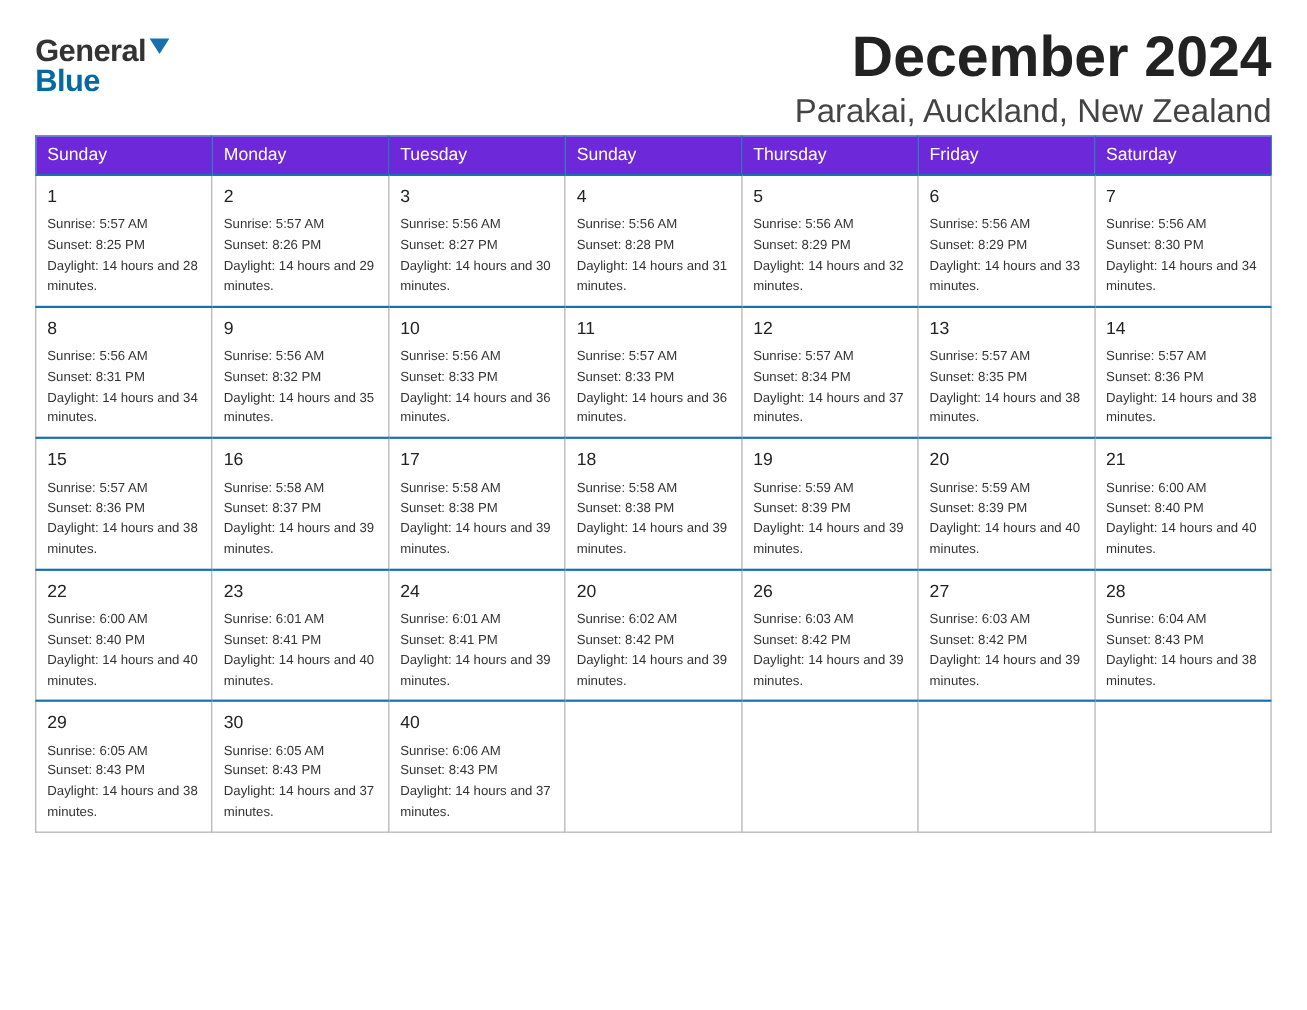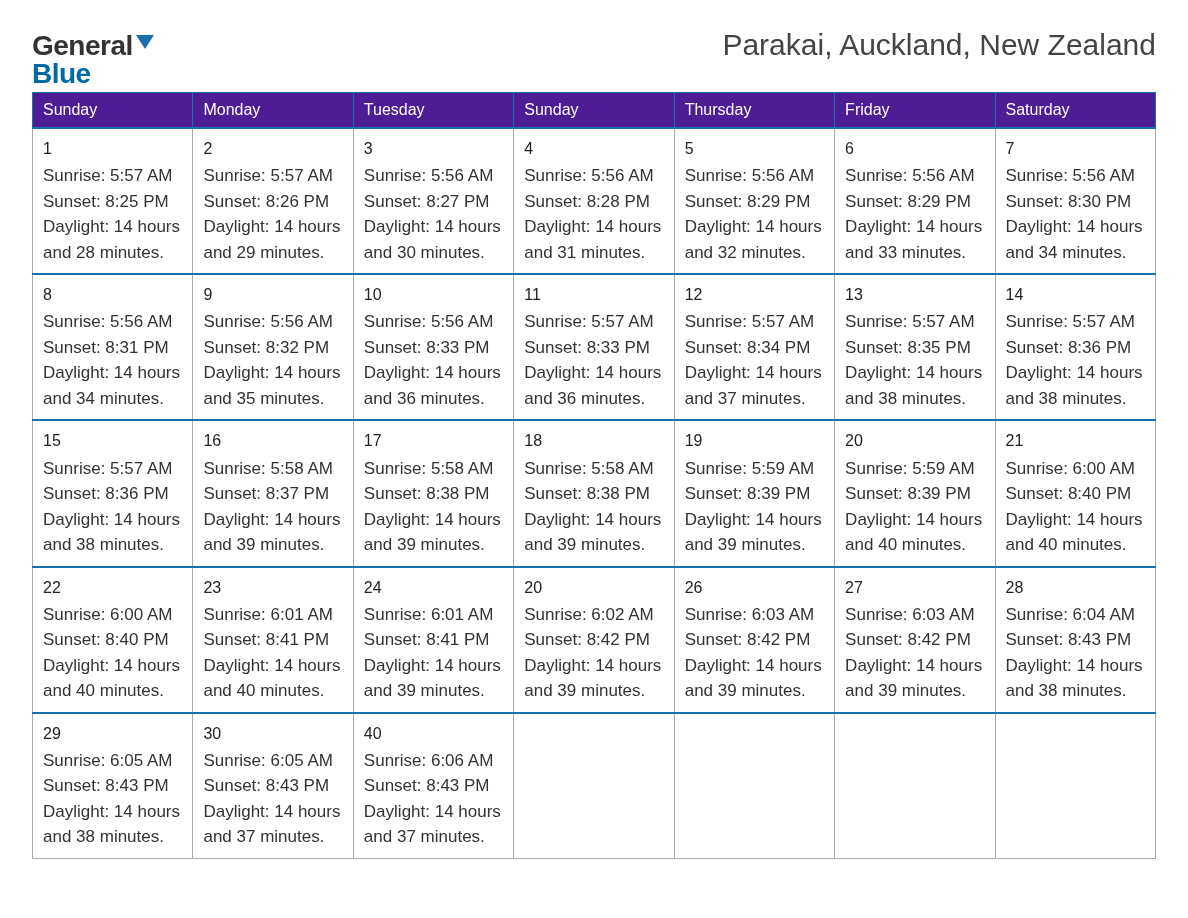--- a/index.html
+++ b/index.html
@@ -61,21 +61,21 @@
       font-size: 30px;
       color: #444;
       margin-top: 4px;
     }
     .calendar-table {
       width: 100%;
       border-collapse: collapse;
       margin-top: 4px;
     }
     .calendar-table th {
-      background: #4c1d95;
+      background: #6d28d9;
       color: #fff;
       font-size: 16px;
       font-weight: normal;
       padding: 8px 10px;
       text-align: left;
       border: 1px solid #1a6faf;
     }
     .calendar-table td {
       vertical-align: top;
       padding: 8px 10px;
@@ -87,21 +87,21 @@
       background: #fff;
     }
     .day-num {
       font-size: 16px;
       font-weight: normal;
       color: #222;
       display: block;
       margin-bottom: 3px;
     }
     .day-info {
-      font-size: 17px;
+      font-size: 12px;
       color: #333;
       line-height: 1.5;
     }
     .empty-cell {
       background: #fff;
     }
     tr.week-row td {
       border-top: 2px solid #1a6faf;
     }
   </style>
@@ -112,20 +112,21 @@
   <div class="logo">
     <div style="display:flex; align-items:center; line-height:1;">
       <span class="logo-general">General</span>
       <span class="logo-triangle"></span>
     </div>
     <div>
       <span class="logo-blue">Blue</span>
     </div>
   </div>
   <div class="title-block">
+    <div class="month-title">December 2024</div>
     <div class="location-title">Parakai, Auckland, New Zealand</div>
   </div>
 </div>
 
 <table class="calendar-table">
   <thead>
     <tr>
     <th>Sunday</th>
         <th>Monday</th>
         <th>Tuesday</th>

